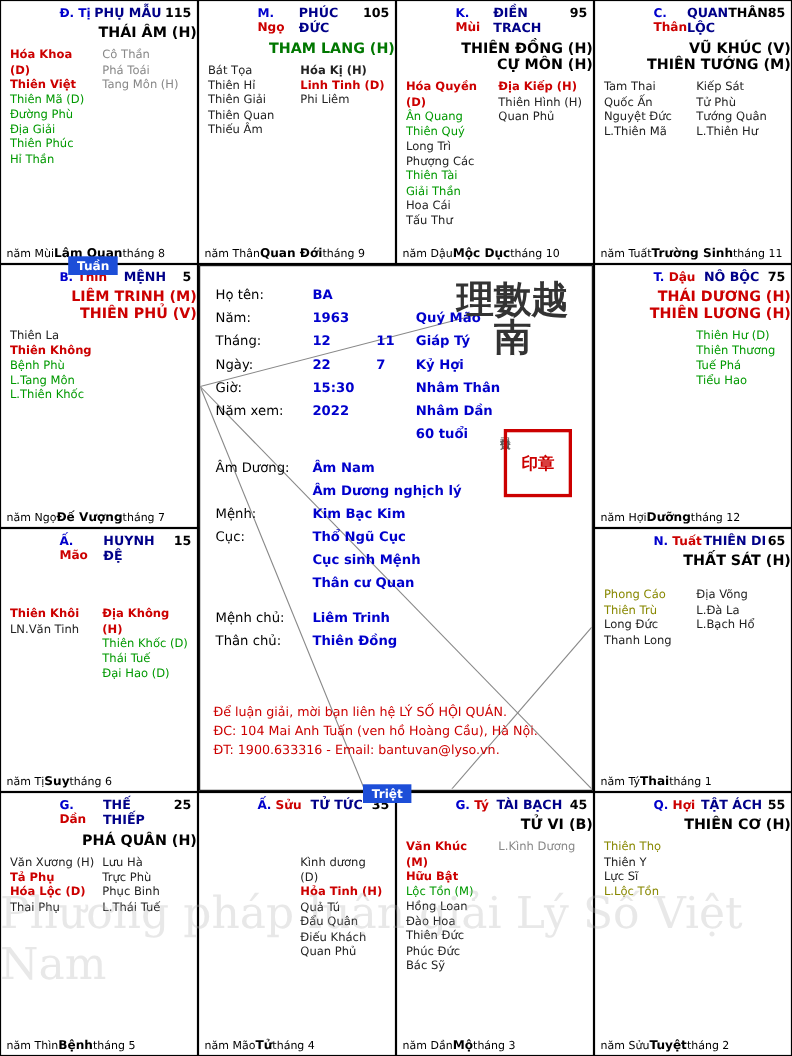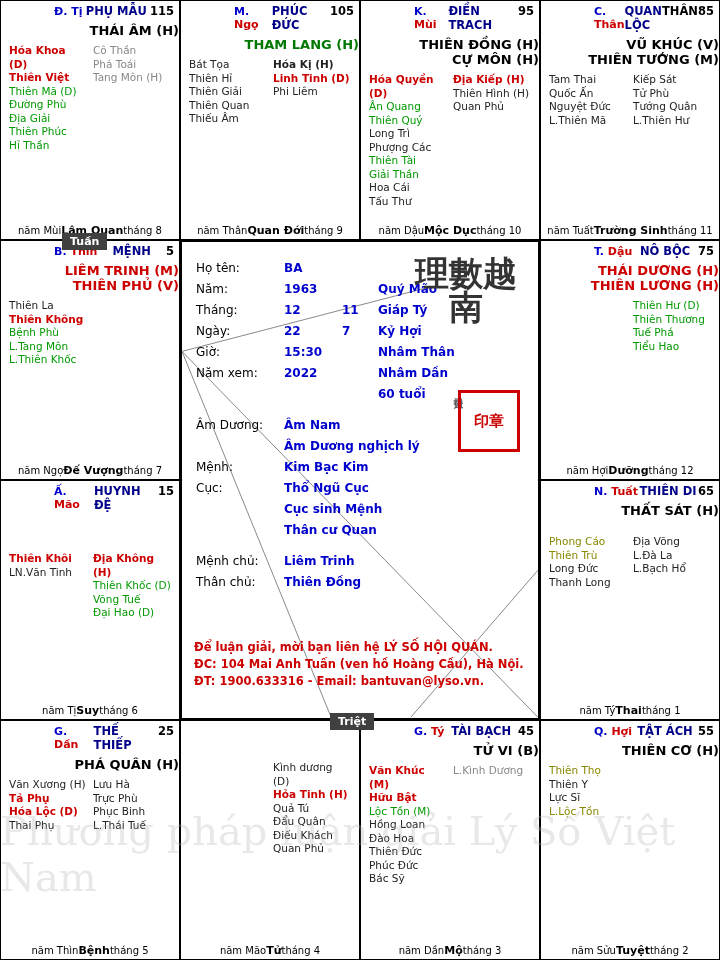--- a/index.html
+++ b/index.html
@@ -84,21 +84,21 @@
   .s-black { color: #222222; }
   .s-gray { color: #888888; }
   .s-olive { color: #888800; }
 
   .cell-foot {
     position: absolute;
     bottom: 2px;
     left: 0;
     right: 0;
     display: flex;
-    justify-content: center;
+    justify-content: flex-start;
     align-items: baseline;
     padding: 0 5px;
     font-size: 10px;
   }
   .foot-mid {
     font-weight: bold;
     font-size: 11px;
   }
 
   
@@ -196,26 +196,26 @@
     font-family: "DejaVu Serif", "Liberation Serif", serif;
   }
   .contact {
     position: absolute;
     left: 12px;
     bottom: 28px;
     right: 10px;
     color: #cc0000;
     font-size: 11.5px;
     line-height: 17px;
-    font-weight: bold;
+    font-weight: normal;
     z-index: 3;
   }
   .badge {
     position: absolute;
-    background: #404040;
+    background: #1d4ed8;
     color: #fff;
     font-size: 11px;
     font-weight: bold;
     padding: 2px 8px;
     z-index: 10;
   }
   #badge-tuan {
     left: 62px;
     top: 233px;
   }
@@ -431,21 +431,21 @@
     </div>
     <div class="main-stars"></div>
     <div class="star-cols" style="margin-top:40px;">
       <div class="star-col">
         <div class="s-red">Thiên Khôi</div>
         <div class="s-black">LN.Văn Tinh</div>
       </div>
       <div class="star-col">
         <div class="s-red">Địa Không (H)</div>
         <div class="s-green">Thiên Khốc (D)</div>
-        <div class="s-green">Võng Tuế</div>
+        <div class="s-green">Thái Tuế</div>
         <div class="s-green">Đại Hao (D)</div>
       </div>
     </div>
     <div class="cell-foot">
       <span>năm Tị</span>
       <span class="foot-mid">Suy</span>
       <span>tháng 6</span>
     </div>
   </div>
 
@@ -504,20 +504,25 @@
       </div>
     </div>
     <div class="cell-foot">
       <span>năm Thìn</span>
       <span class="foot-mid">Bệnh</span>
       <span>tháng 5</span>
     </div>
   </div>
 
   <div class="cell">
+    <div class="cell-head">
+      <span class="cung-name"><span>Ấ.</span> <span class="chi">Sửu</span></span>
+      <span class="cung-title">TỬ TỨC</span>
+      <span class="cung-num">35</span>
+    </div>
     <div class="main-stars"></div>
     <div class="star-cols" style="margin-top:40px;justify-content:center;">
       <div class="star-col"></div>
       <div class="star-col">
         <div class="s-black">Kình dương (D)</div>
         <div class="s-red">Hỏa Tinh (H)</div>
         <div class="s-black">Quả Tú</div>
         <div class="s-black">Đẩu Quân</div>
         <div class="s-black">Điếu Khách</div>
         <div class="s-black">Quan Phủ</div>

